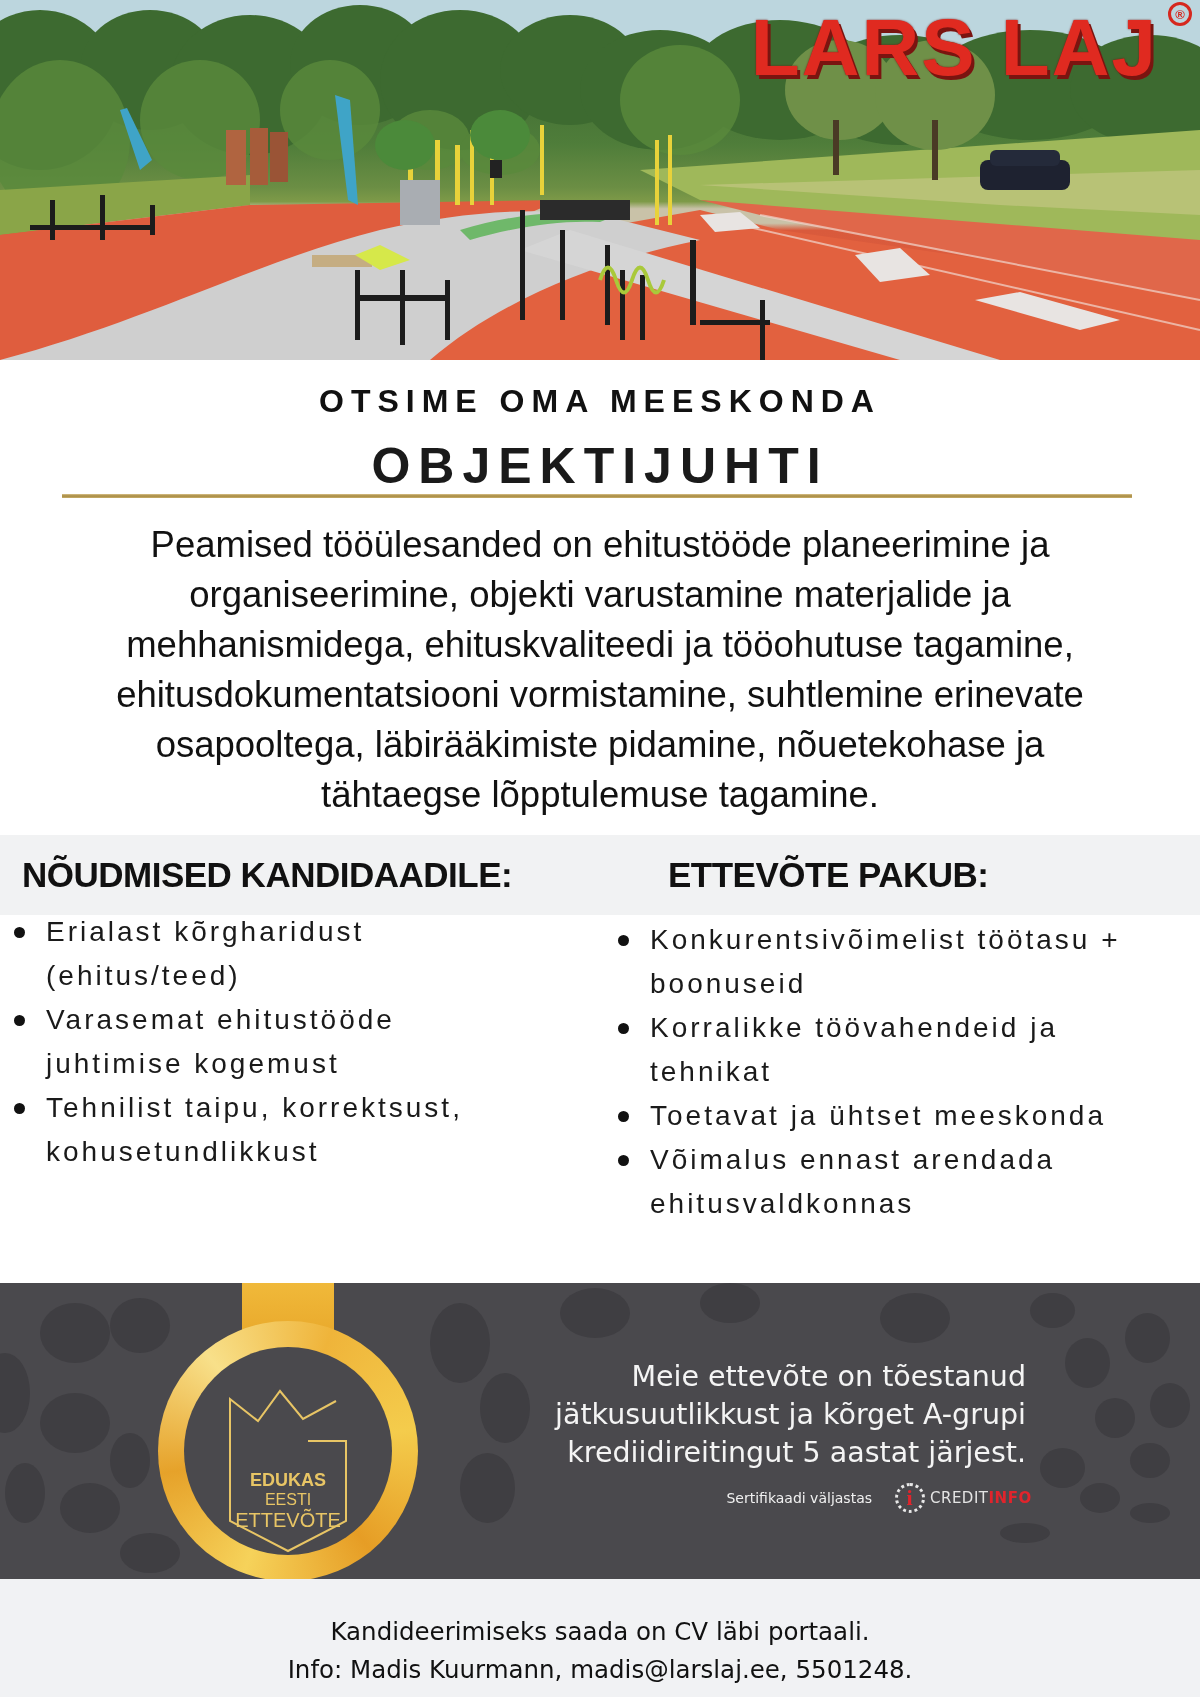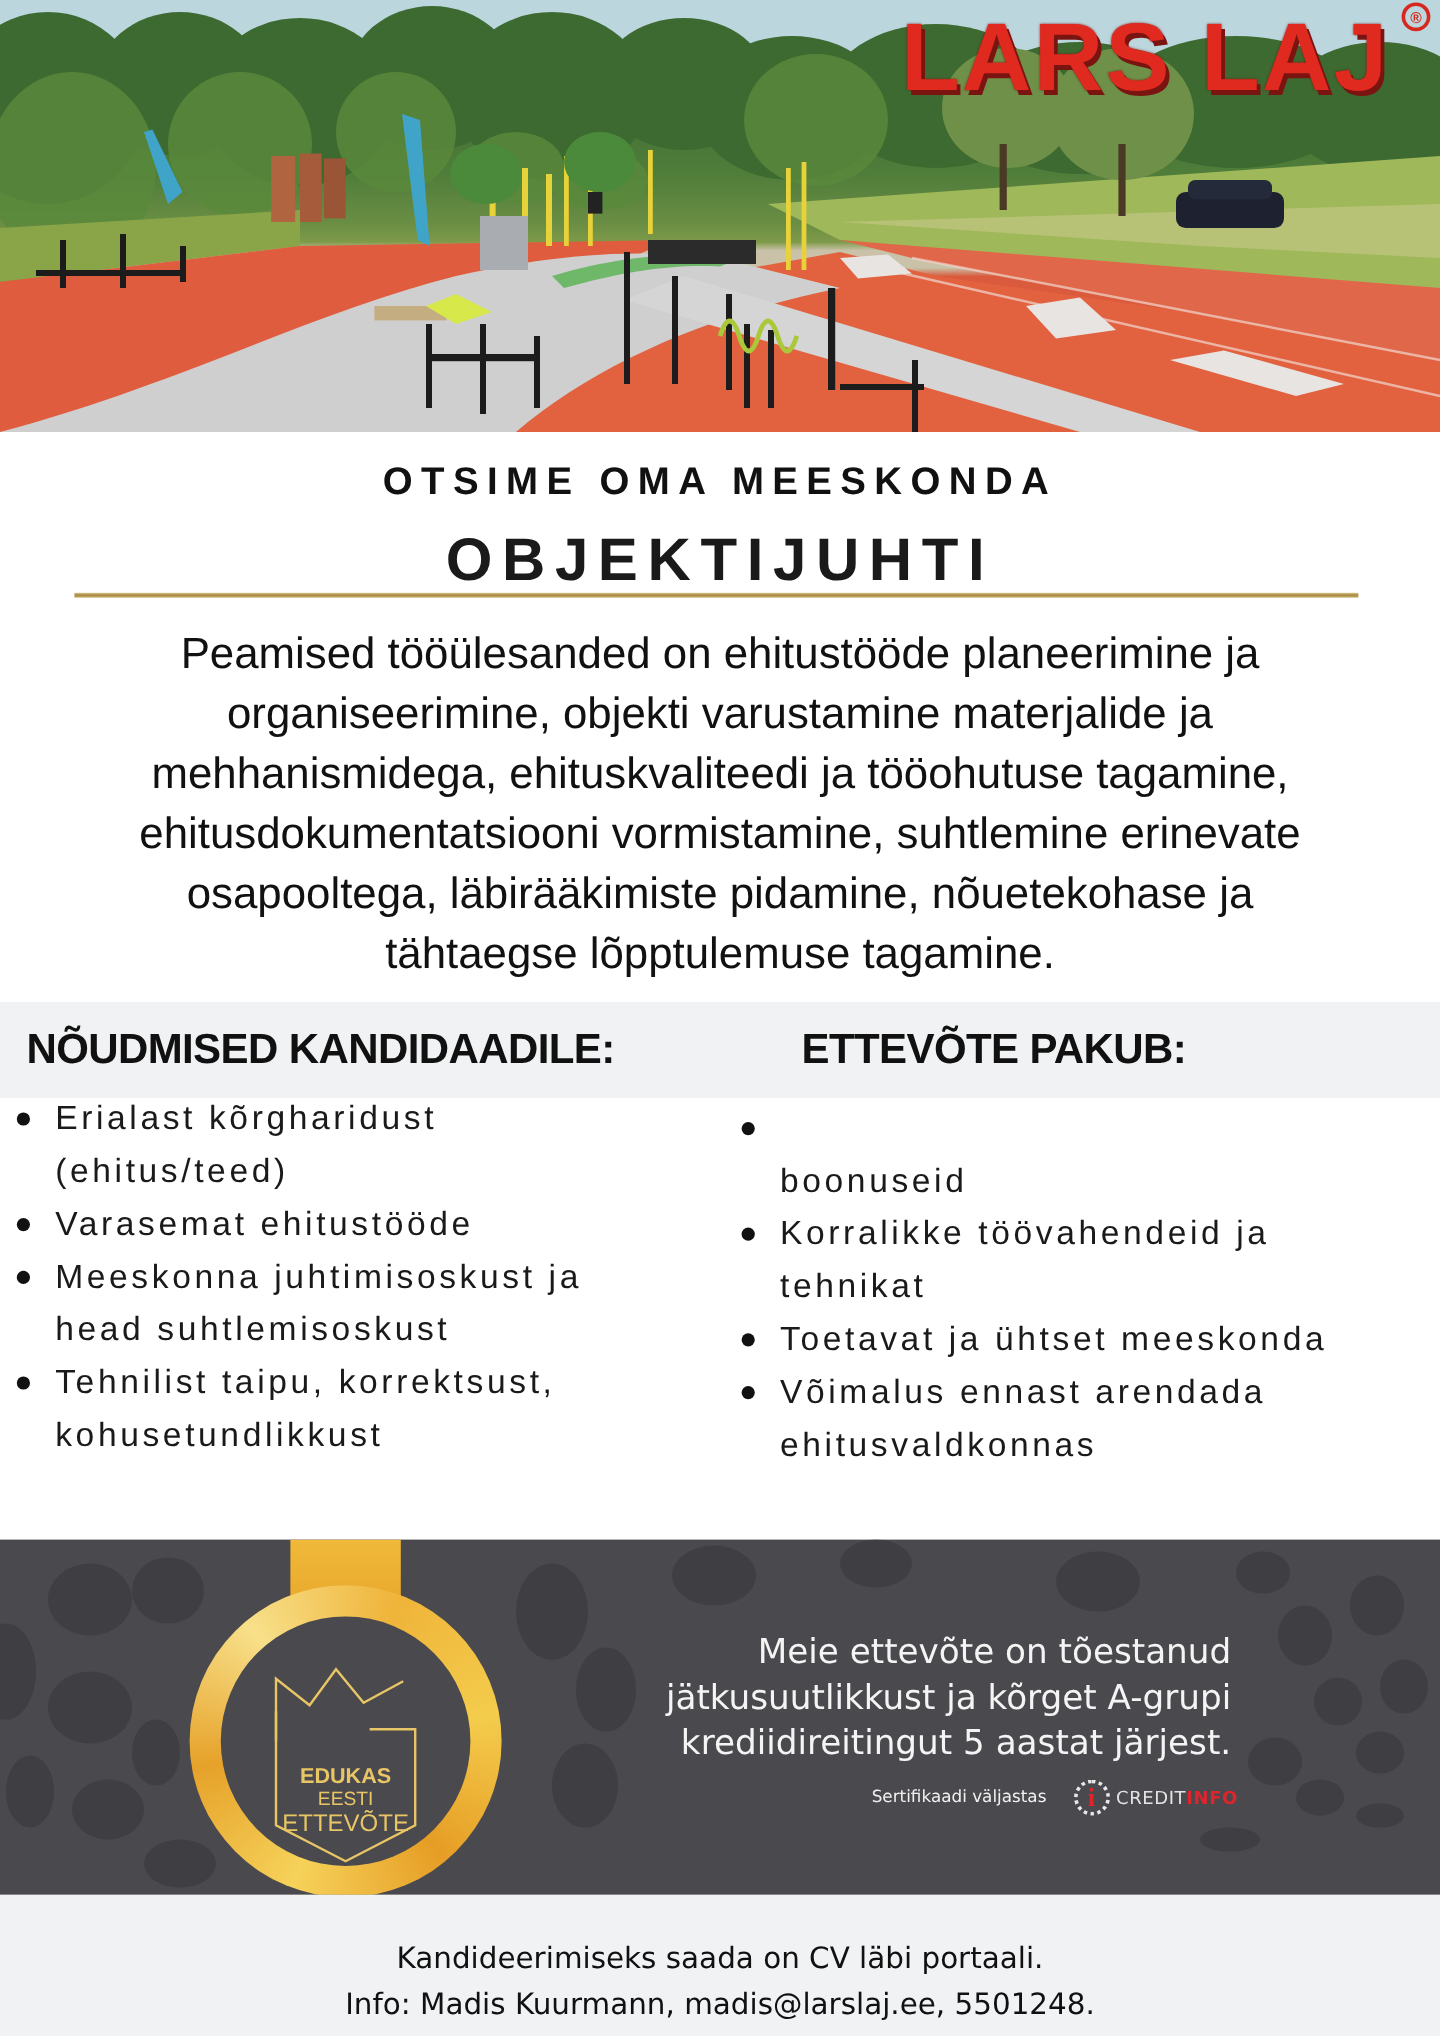--- a/index.html
+++ b/index.html
@@ -197,37 +197,33 @@
 
 <ul class="list left">
   <li>
     <span class="bullet"></span>
     <span>Erialast kõrgharidust</span><br>
     <span>(ehitus/teed)</span>
   </li>
   <li>
     <span class="bullet"></span>
     <span>Varasemat ehitustööde</span><br>
-  </li>
-  <li>
-    <span class="bullet"></span>
-    <span>Meeskonna juhtimisoskust ja</span><br>
-    <span>head suhtlemisoskust</span>
+    <span>juhtimise kogemust</span>
   </li>
   <li>
     <span class="bullet"></span>
     <span>Tehnilist taipu, korrektsust,</span><br>
     <span>kohusetundlikkust</span>
   </li>
 </ul>
 
 <ul class="list right">
   <li>
     <span class="bullet"></span>
-    <br>
+    <span>Konkurentsivõimelist töötasu +</span><br>
     <span>boonuseid</span>
   </li>
   <li>
     <span class="bullet"></span>
     <span>Korralikke töövahendeid ja</span><br>
     <span>tehnikat</span>
   </li>
   <li>
     <span class="bullet"></span>
     <span>Toetavat ja ühtset meeskonda</span>

